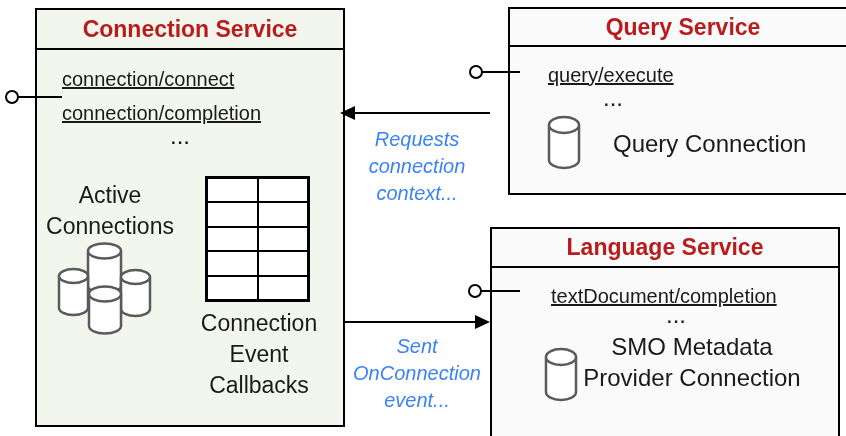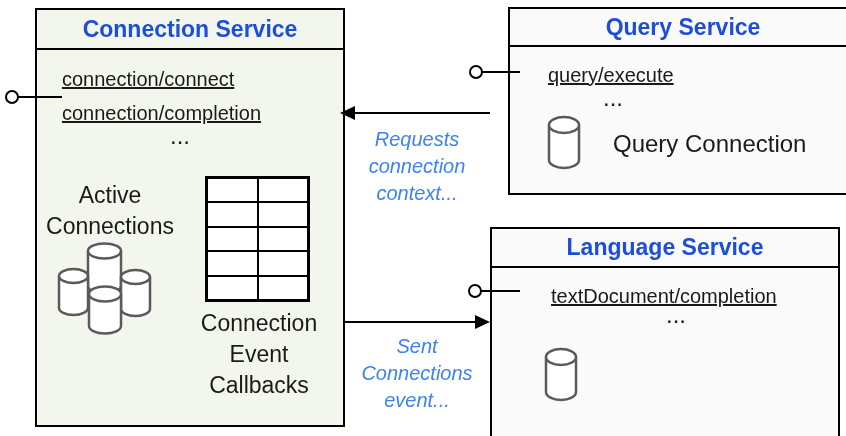--- a/index.html
+++ b/index.html
@@ -7,21 +7,21 @@
     position:relative; width:846px; height:436px;
     font-family:"Liberation Sans", sans-serif;
     color:#1a1a1a; overflow:hidden; background:#ffffff;
   }
   .box { position:absolute; border:2px solid #000; box-sizing:border-box; }
   .box-conn { background:#f3f6ec; }
   .box-svc  { background:#fafafb; }
   .box-header {
     border-bottom:2px solid #000;
     display:flex; align-items:center; justify-content:center;
-    font-weight:bold; font-size:23px; color:#1d4ed8;
+    font-weight:bold; font-size:23px; color:#b91c1c;
   }
   .txt { position:absolute; }
   .mono-line { font-size:20px; line-height:34px;text-decoration:underline; }
   .ellipsis { font-size:24px; text-align:center; line-height:24px; }
   .center-label { text-align:center; font-size:23px; line-height:31px; }
   .pre { white-space:pre-line; }
   .arrow-label {
     position:absolute; font-style:italic; font-size:20px;
     line-height:27px; text-align:center; color:#3b82f6;
   }
@@ -68,27 +68,29 @@
     <div class="box-header" style="height:36px;">Query Service</div>
     <div class="txt mono-line" style="left:38px; top:49px;">query/execute</div>
     <div class="txt ellipsis" style="left:38px; top:77px; width:130px;">...</div>
     <div class="txt" style="left:103px; top:121px; font-size:24px;">Query Connection</div>
   </div>
 
   <div class="box box-svc" style="left:490px; top:227px; width:350px; height:243px;">
     <div class="box-header" style="height:37px;">Language Service</div>
     <div class="txt mono-line" style="left:38px; top:50px;margin-left:21px;">textDocument/completion</div>
     <div class="txt ellipsis" style="left:38px; top:74px; width:292px;">...</div>
+    <div class="txt center-label pre" style="left:90px; top:102px; width:220px; font-size:24px; line-height:31px;">SMO Metadata
+Provider Connection</div>
   </div>
 
   <div class="arrow-label pre" style="left:347px; top:126px; width:140px;">Requests
 connection
 context...</div>
   <div class="arrow-label pre" style="left:347px; top:333px; width:140px;">Sent
-Connections
+OnConnection
 event...</div>
 
   <svg id="overlay" viewBox="0 0 846 436">
 
     <g stroke="#000" stroke-width="2" fill="#fff">
       <line x1="18" y1="97" x2="62" y2="97"></line>
       <circle cx="12" cy="97" r="6"></circle>
     </g>
 
     <g stroke="#000" stroke-width="2" fill="#fff">

